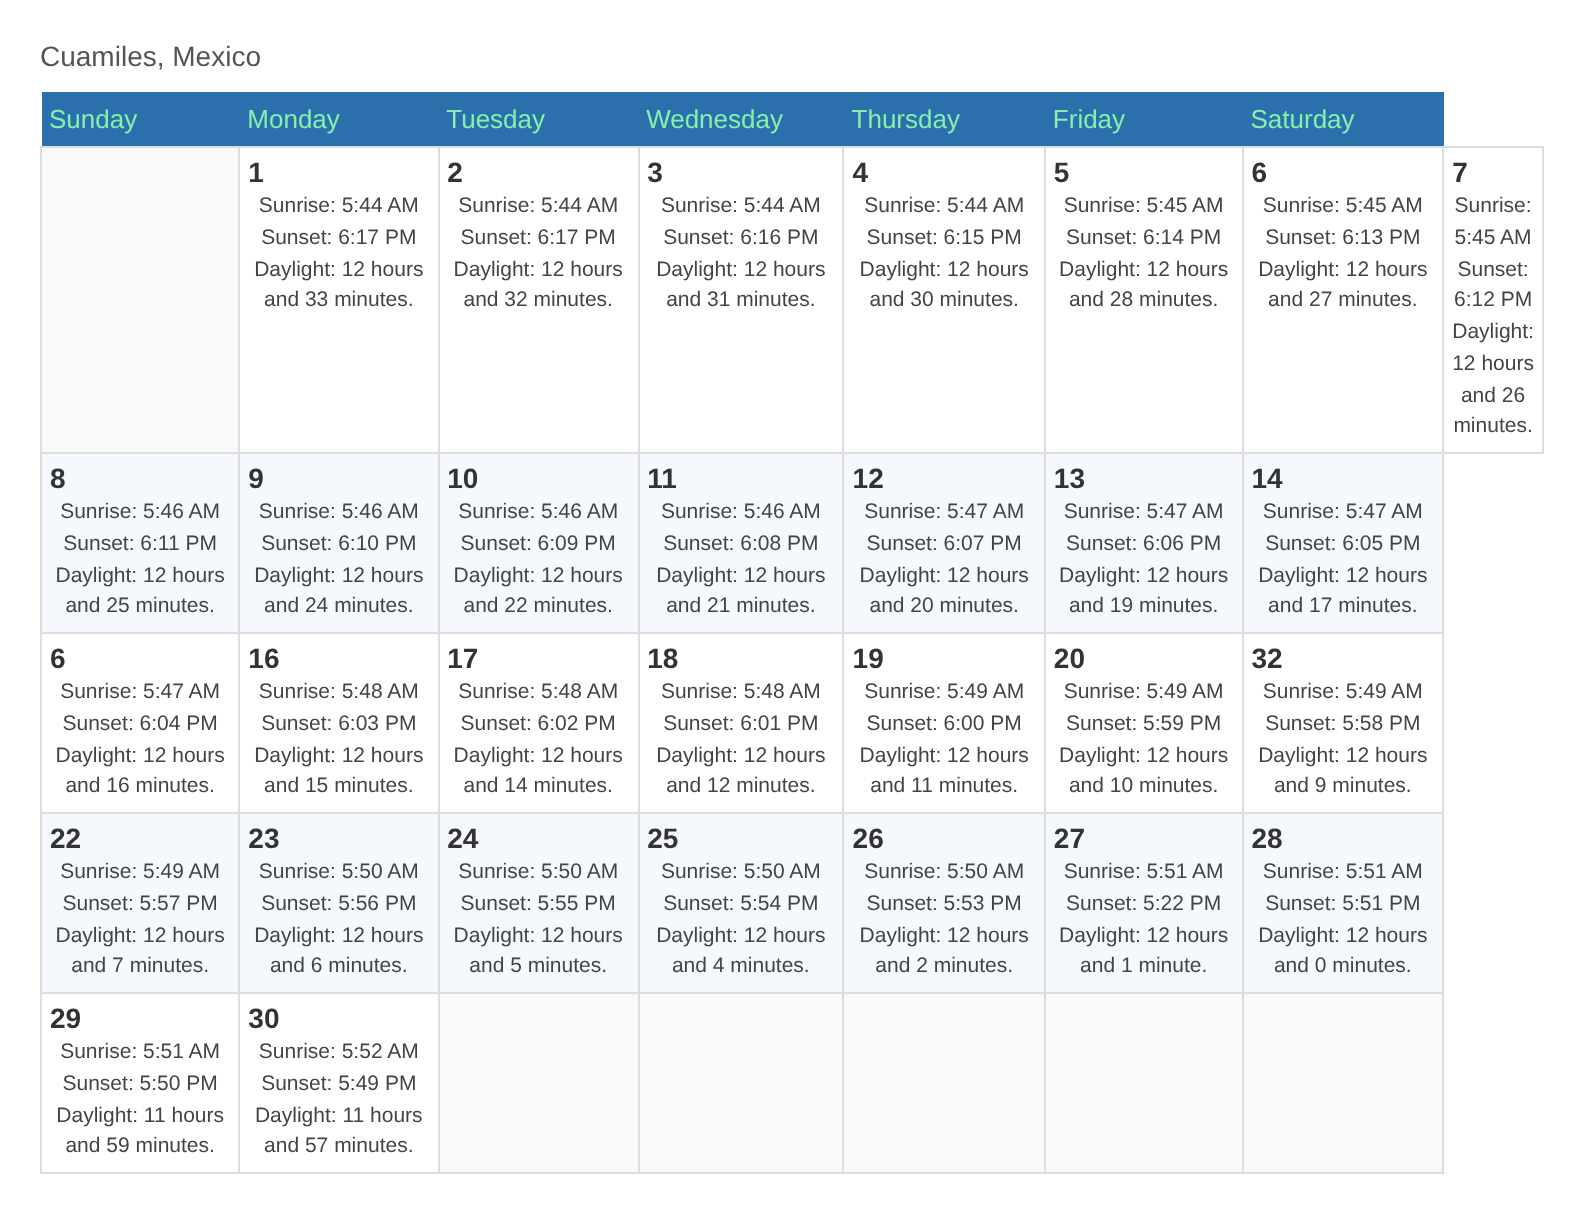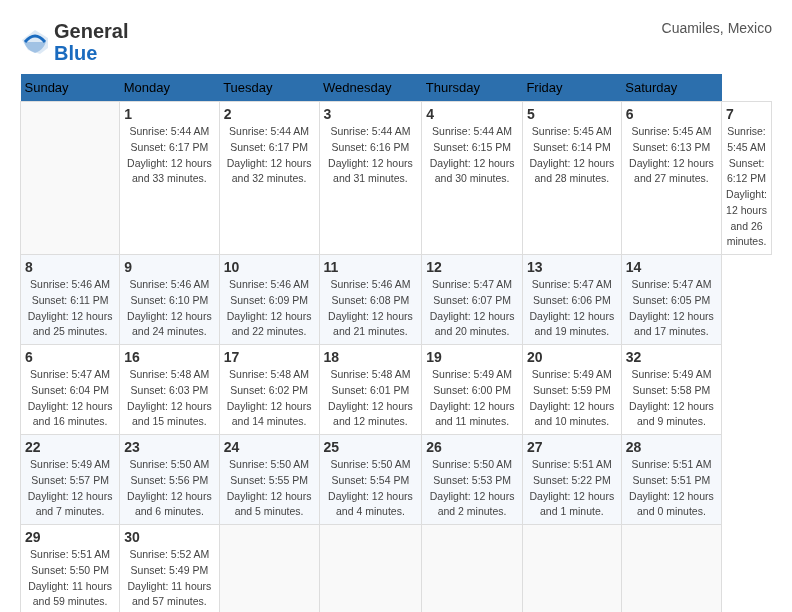--- a/index.html
+++ b/index.html
@@ -37,21 +37,21 @@
       font-size: 14px;
       color: #555;
     }
     table {
       width: 100%;
       border-collapse: collapse;
       font-size: 11px;
     }
     th {
       background-color: #2c6fad;
-      color: #000000;
+      color: #86efac;
       padding: 6px 4px;
       text-align: left;
       font-size: 13px;
       font-weight: normal;
     }
     td {
       vertical-align: top;
       padding: 4px 4px;
       border: 1px solid #ddd;
       background: #fff;
@@ -78,33 +78,20 @@
       background: #f9f9f9 !important;
     }
     .week-row td {
       height: 85px;
     }
   </style>
 </head>
 <body>
 
 <div class="header">
-  <div class="logo">
-    <svg class="logo-icon" viewBox="0 0 30 28" xmlns="http://www.w3.org/2000/svg">
-      <path d="M15 2 L28 10 L28 20 L20 26 L8 22 L2 12 Z" fill="#1a6bbf" opacity="0.15"></path>
-      <path d="M5 14 Q15 2 25 14" stroke="#1a6bbf" stroke-width="3" fill="none"></path>
-      <path d="M25 14 Q22 22 15 24 Q8 22 5 14" stroke="#1a6bbf" stroke-width="2" fill="#1a6bbf" opacity="0.3"></path>
-    </svg>
-    <div>
-      <div style="font-size:20px;font-weight:bold;color:#333;line-height:1.1">
-        <span style="color:#333">General</span>
-      </div>
-      <div style="font-size:20px;font-weight:bold;color:#1a6bbf;line-height:1.1">Blue</div>
-    </div>
-  </div>
   <div class="title-block">
     <div class="location">Cuamiles, Mexico</div>
   </div>
 </div>
 
 <table>
   <thead>
     <tr>
       <th>Sunday</th>
       <th>Monday</th>

